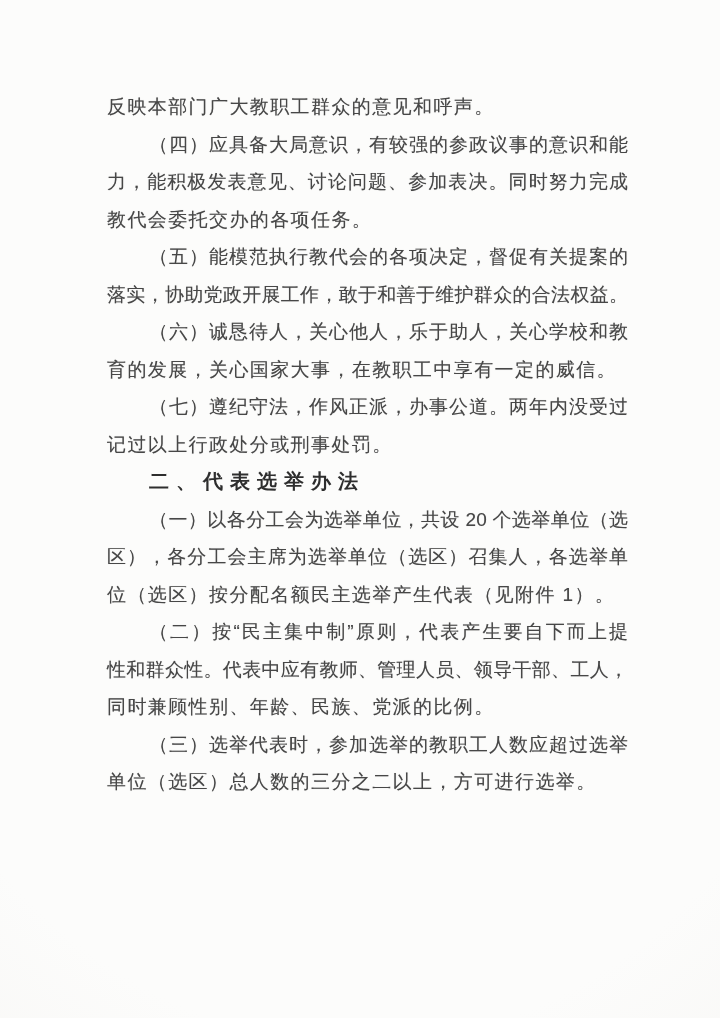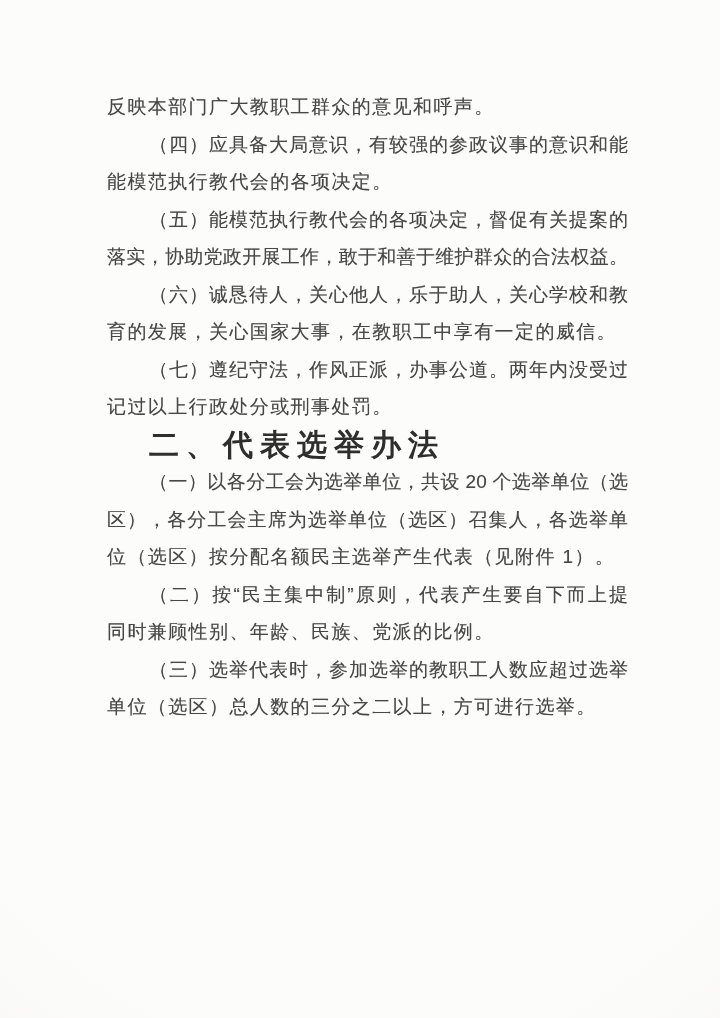--- a/index.html
+++ b/index.html
@@ -44,42 +44,44 @@
     white-space: normal;
     text-align: justify;
     text-align-last: justify;
   }
   .line.indent {
     padding-left: 42px;
   }
   .line.heading {
     font-family: "Liberation Sans", sans-serif;
     font-weight: 700;
-    font-size: 30px;
+    font-size: 20px;
     letter-spacing: 7px;
     color: var(--heading-color, #2e2e2e);
     text-shadow: none;
   }
 </style>
 </head>
 <body>
 
 <div class="page">
   <div class="text-block" id="lines-container">
       <div class="line">反映本部门广大教职工群众的意见和呼声。</div>
       <div class="line indent justify">（四）应具备大局意识，有较强的参政议事的意识和能</div>
-      <div class="line">能模范执行教代会的各项决定。</div>
+      <div class="line justify">力，能积极发表意见、讨论问题、参加表决。同时努力完成</div>
+      <div class="line">教代会委托交办的各项任务。</div>
       <div class="line indent justify">（五）能模范执行教代会的各项决定，督促有关提案的</div>
       <div class="line justify">落实，协助党政开展工作，敢于和善于维护群众的合法权益。</div>
       <div class="line indent justify">（六）诚恳待人，关心他人，乐于助人，关心学校和教</div>
       <div class="line">育的发展，关心国家大事，在教职工中享有一定的威信。</div>
       <div class="line indent justify">（七）遵纪守法，作风正派，办事公道。两年内没受过</div>
       <div class="line">记过以上行政处分或刑事处罚。</div>
       <div class="line heading indent">二、代表选举办法</div>
       <div class="line indent justify">（一）以各分工会为选举单位，共设 20 个选举单位（选</div>
       <div class="line justify">区），各分工会主席为选举单位（选区）召集人，各选举单</div>
       <div class="line">位（选区）按分配名额民主选举产生代表（见附件 1）。</div>
       <div class="line indent justify">（二）按“民主集中制”原则，代表产生要自下而上提</div>
+      <div class="line justify">性和群众性。代表中应有教师、管理人员、领导干部、工人，</div>
       <div class="line">同时兼顾性别、年龄、民族、党派的比例。</div>
       <div class="line indent justify">（三）选举代表时，参加选举的教职工人数应超过选举</div>
       <div class="line">单位（选区）总人数的三分之二以上，方可进行选举。</div>
     </div>
 </div>
 
 </body></html>

